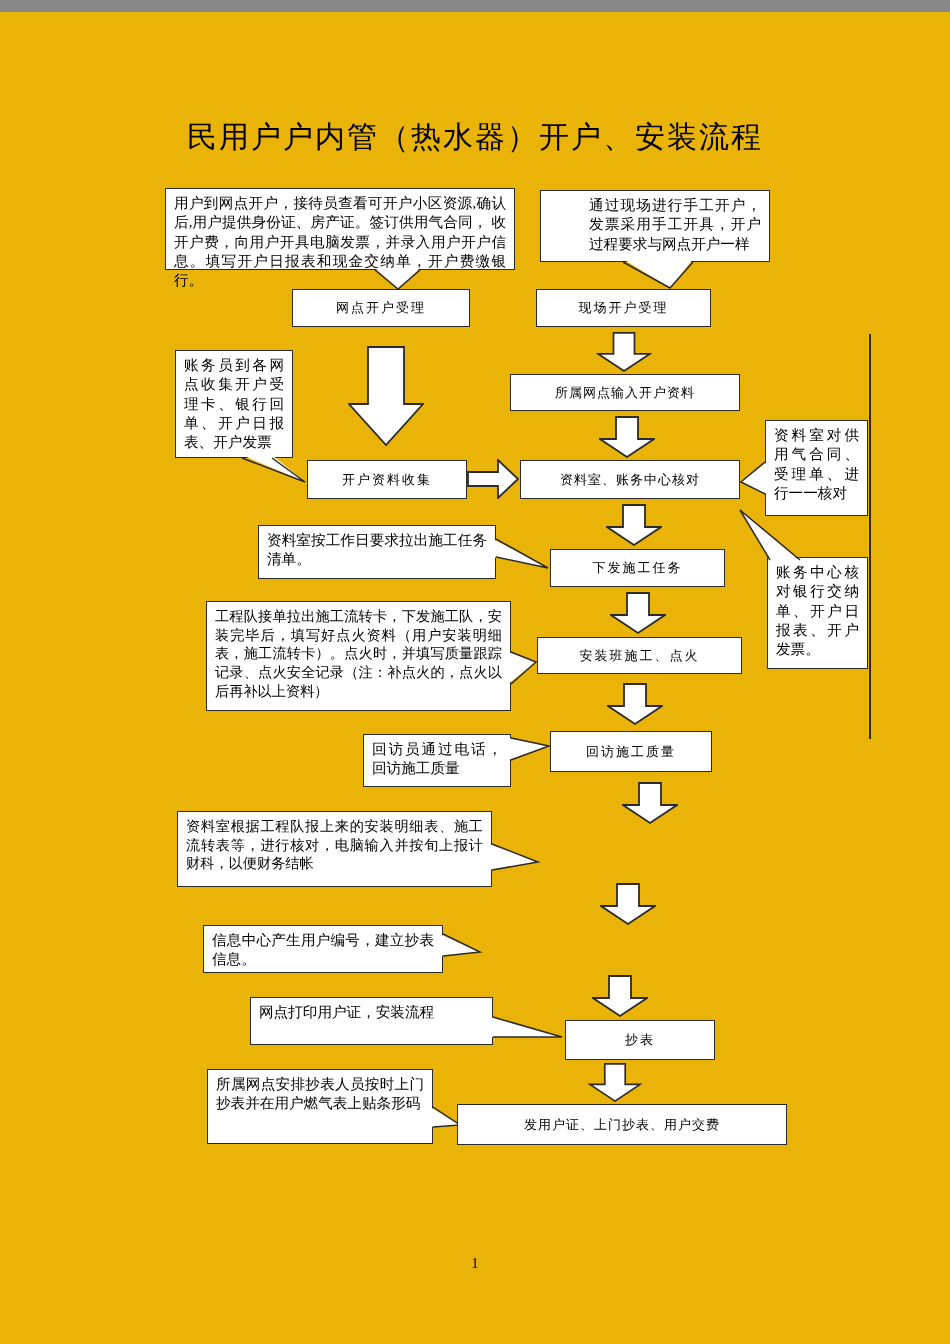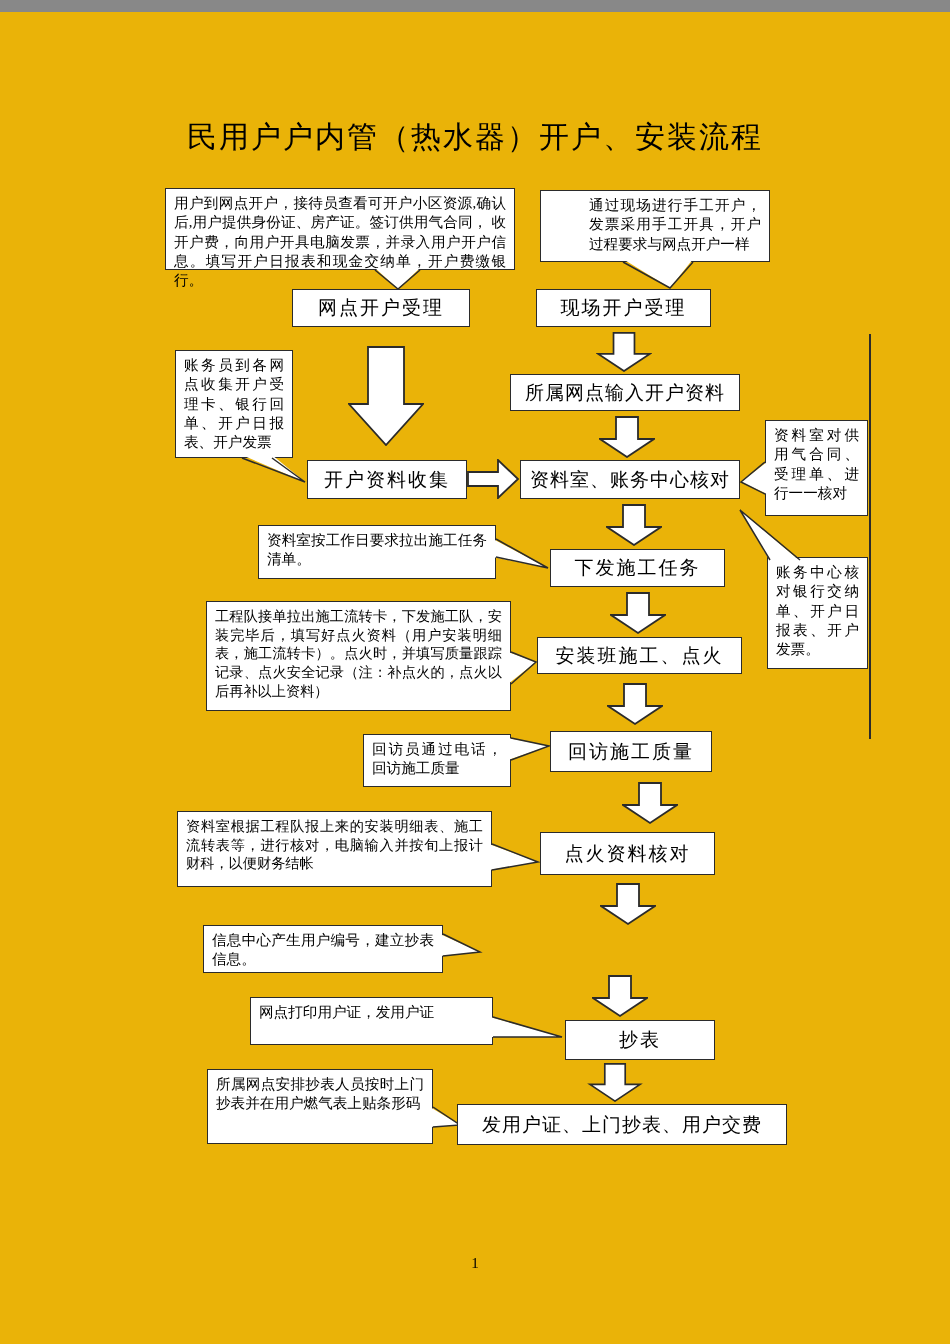--- a/index.html
+++ b/index.html
@@ -9,21 +9,21 @@
     font-family:"Liberation Serif","DejaVu Serif",serif;
     color:#000;
   }
   .title{
     position:absolute;left:0;right:0;top:105px;
     text-align:center;font-size:30px;letter-spacing:2px;font-weight:400;
   }
   .node{
     position:absolute;border:1.7px solid #2b2b2b;background:#fff;
     display:flex;align-items:center;justify-content:center;
-    font-size:19px;letter-spacing:2px;white-space:nowrap;
+    font-size:13px;letter-spacing:2px;white-space:nowrap;
     box-sizing:border-box;
   }
   .callout{
     position:absolute;border:1.5px solid #2b2b2b;background:#fff;
     font-size:14.6px;line-height:1.32;padding:5px 8px;
     text-align:justify;box-sizing:border-box;
   }
   .tail{position:absolute;overflow:visible;}
   .tail polygon{fill:#fff;stroke:none;}
   .tail polyline{fill:none;stroke:#2b2b2b;stroke-width:1.5;}
@@ -58,21 +58,21 @@
   <div class="callout" style="left:165px;top:176px;width:350px;height:82px;">用户到网点开户，接待员查看可开户小区资源,确认后,用户提供身份证、房产证。签订供用气合同， 收开户费，向用户开具电脑发票，并录入用户开户信息。填写开户日报表和现金交纳单，开户费缴银行。</div>
   <div class="callout" style="left:540px;top:178px;width:230px;height:72px;padding-left:48px;">通过现场进行手工开户，发票采用手工开具，开户过程要求与网点开户一样</div>
   <div class="callout" style="left:175px;top:338px;width:118px;height:108px;">账务员到各网点收集开户受理卡、银行回单、开户日报表、开户发票</div>
   <div class="callout" style="left:765px;top:408px;width:103px;height:96px;">资料室对供用气合同、受理单、进行一一核对</div>
   <div class="callout" style="left:258px;top:513px;width:238px;height:54px;">资料室按工作日要求拉出施工任务清单。</div>
   <div class="callout" style="left:767px;top:545px;width:101px;height:112px;">账务中心核对银行交纳单、开户日报表、开户发票。</div>
   <div class="callout" style="left:206px;top:589px;width:305px;height:110px;font-size:14.2px;">工程队接单拉出施工流转卡，下发施工队，安装完毕后，填写好点火资料（用户安装明细表，施工流转卡）。点火时，并填写质量跟踪记录、点火安全记录（注：补点火的，点火以后再补以上资料）</div>
   <div class="callout" style="left:363px;top:722px;width:148px;height:53px;">回访员通过电话，回访施工质量</div>
   <div class="callout" style="left:177px;top:799px;width:315px;height:76px;font-size:14.2px;">资料室根据工程队报上来的安装明细表、施工流转表等，进行核对，电脑输入并按旬上报计财科，以便财务结帐</div>
   <div class="callout" style="left:203px;top:913px;width:240px;height:48px;">信息中心产生用户编号，建立抄表信息。</div>
-  <div class="callout" style="left:250px;top:985px;width:243px;height:48px;">网点打印用户证，发用户证</div>
+  <div class="callout" style="left:250px;top:985px;width:243px;height:48px;">网点打印用户证，安装流程</div>
   <div class="callout" style="left:207px;top:1057px;width:226px;height:75px;">所属网点安排抄表人员按时上门抄表并在用户燃气表上贴条形码</div>
 
   <svg class="tail" style="left:368px;top:254px;" width="60" height="28">
     <polygon points="7,2 52,2 30,23"></polygon>
       <polyline points="7,4 30,23 52,4"></polyline>
     </svg>
   <svg class="tail" style="left:615px;top:244px;" width="85" height="36">
     <polygon points="8,3 78,3 55,32"></polygon>
       <polyline points="8,6 55,32 78,6"></polyline>
     </svg>
@@ -118,21 +118,20 @@
     </svg>
 
   <div class="node" style="left:292px;top:277px;width:178px;height:38px;">网点开户受理</div>
   <div class="node" style="left:536px;top:277px;width:175px;height:38px;">现场开户受理</div>
   <div class="node" style="left:510px;top:362px;width:230px;height:37px;letter-spacing:1px;">所属网点输入开户资料</div>
   <div class="node" style="left:307px;top:448px;width:160px;height:39px;">开户资料收集</div>
   <div class="node" style="left:520px;top:448px;width:220px;height:39px;letter-spacing:1px;">资料室、账务中心核对</div>
   <div class="node" style="left:550px;top:537px;width:175px;height:38px;">下发施工任务</div>
   <div class="node" style="left:537px;top:625px;width:205px;height:37px;">安装班施工、点火</div>
   <div class="node" style="left:550px;top:719px;width:162px;height:41px;">回访施工质量</div>
-  <div class="node" style="left:540px;top:820px;width:175px;height:43px;">点火资料核对</div>
   <div class="node" style="left:565px;top:1008px;width:150px;height:40px;font-family:Liberation Serif, serif;">抄表</div>
   <div class="node" style="left:457px;top:1092px;width:330px;height:41px;letter-spacing:1px;">发用户证、上门抄表、用户交费</div>
 
   <svg class="arr" style="left:348px;top:334px;" width="76" height="100" viewBox="0 0 76 100">
       <use href="#sym-down-big"></use>
     </svg>
   <svg class="arr" style="left:596px;top:320px;" width="56" height="40" viewBox="0 0 56 42">
       <use href="#sym-down"></use>
     </svg>
   <svg class="arr" style="left:599px;top:404px;" width="56" height="42" viewBox="0 0 56 42">

